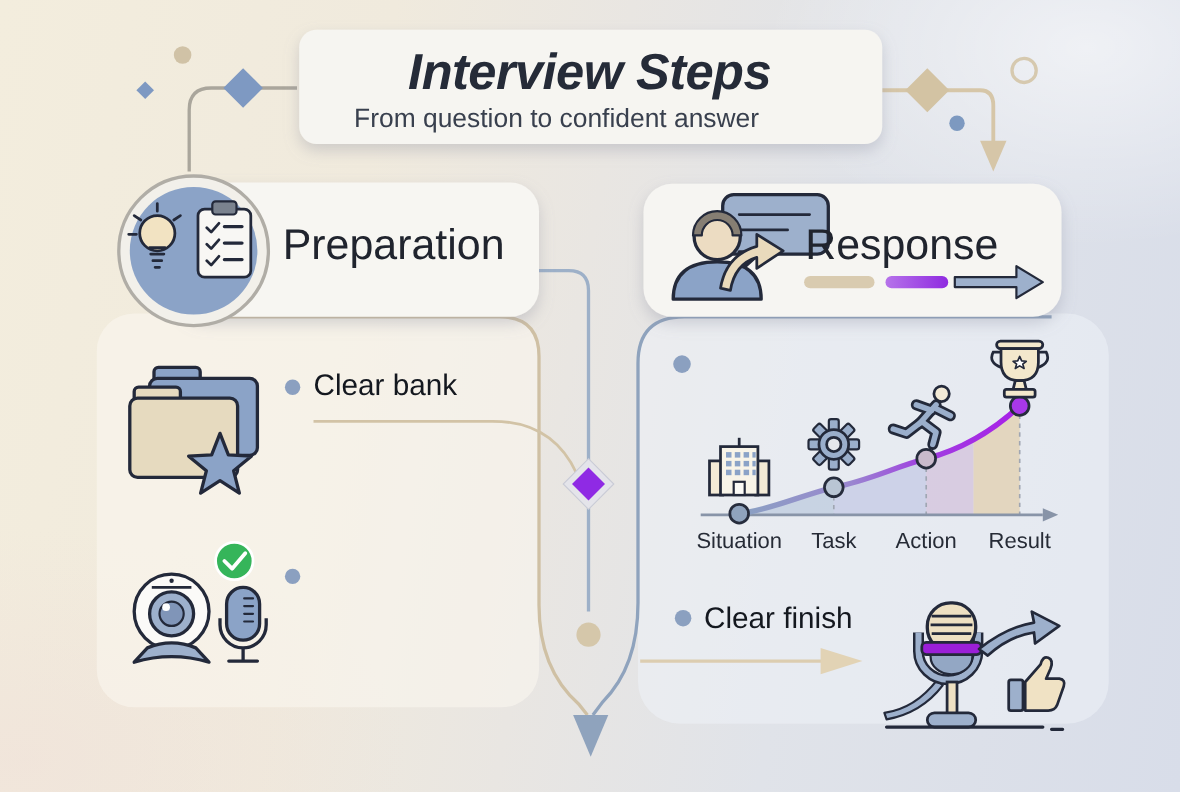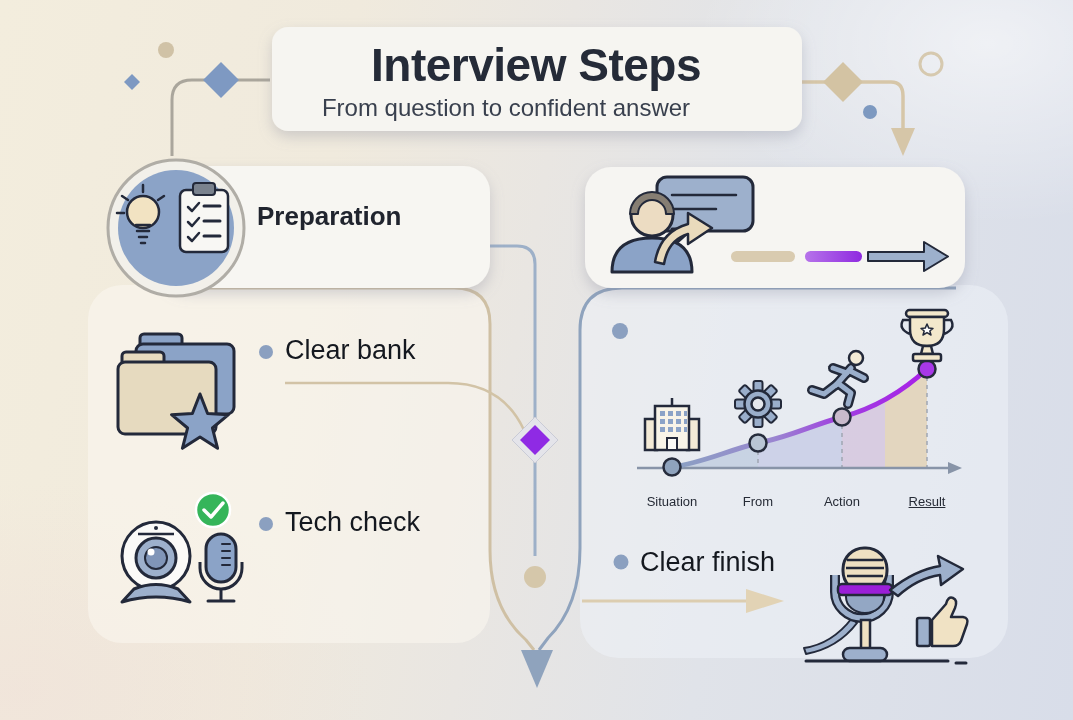--- a/index.html
+++ b/index.html
@@ -8,23 +8,23 @@
     font-family:"Liberation Sans", sans-serif;
     background:
       radial-gradient(420px 260px at 92% 6%, rgba(255,255,255,0.55), rgba(255,255,255,0) 70%),
       radial-gradient(500px 300px at 2% 96%, rgba(238,216,214,0.35), rgba(238,216,214,0) 70%),
       linear-gradient(100deg,#f3eddd 0%,#f0eadd 30%,#e9e6e2 48%,#e0e3e9 68%,#d8dde9 100%);
   }
   svg.decor{position:absolute;left:0;top:0;}
   .txt{position:absolute;color:#1b1f29;line-height:1;white-space:nowrap;}
   .title-heading{font-size:46px;font-weight:800;letter-spacing:-0.5px;color:#252b38;text-align:center;}
   .title-sub{font-size:24px;font-weight:400;color:#39404e;text-align:center;}
-  .section-label{font-size:26px;font-weight:700;color:#20242e;}
+  .section-label{font-size:39px;font-weight:400;color:#20242e;}
   .item-label{font-size:27px;font-weight:400;color:#14181f;}
-  .axis-label{font-size:13px;font-weight:400;color:#262b36;transform:translateX(-50%);margin-top:13px;}
+  .axis-label{font-size:20px;font-weight:400;color:#262b36;transform:translateX(-50%);}
 </style>
 </head>
 <body>
 
 <div class="stage">
 
 <svg class="decor" width="1073" height="720" viewBox="0 0 1073 720">
   <defs>
     <filter id="soft" x="-20%" y="-30%" width="140%" height="180%">
       <feDropShadow dx="0" dy="6" stdDeviation="7" flood-color="#8a8ea0" flood-opacity="0.35"></feDropShadow>
@@ -254,27 +254,27 @@
   </g>
 
   <g fill="#8ba0c0">
     <circle cx="266" cy="352" r="7"></circle>
     <circle cx="266" cy="524" r="7"></circle>
     <circle cx="620" cy="331" r="8"></circle>
     <circle cx="621" cy="562" r="7.5"></circle>
   </g>
 </svg>
 
-<div class="txt title-heading" style="left:272px;top:42px;width:528px;">Interview Steps</div>
+<div class="txt title-heading" style="left:272px;top:42px;width:528px;font-style:italic;">Interview Steps</div>
 <div class="txt title-sub" style="left:272px;top:96px;width:468px;">From question to confident answer</div>
 
 <div class="txt section-label" style="left:257px;top:203px;">Preparation</div>
+<div class="txt section-label" style="left:732px;top:203px;">Response</div>
 
 <div class="txt item-label" style="left:285px;top:337px;">Clear bank</div>
-<div class="txt item-label" style="left:285px;top:509px;">Tech check</div>
 <div class="txt item-label" style="left:640px;top:549px;">Clear finish</div>
 
 <div class="txt axis-label" style="left:672px;top:482px;">Situation</div>
-<div class="txt axis-label" style="left:758px;top:482px;">From</div>
+<div class="txt axis-label" style="left:758px;top:482px;">Task</div>
 <div class="txt axis-label" style="left:842px;top:482px;text-align:right;">Action</div>
-<div class="txt axis-label" style="left:927px;top:482px;text-decoration:underline;">Result</div>
+<div class="txt axis-label" style="left:927px;top:482px;">Result</div>
 
 </div>
 
 </body></html>

